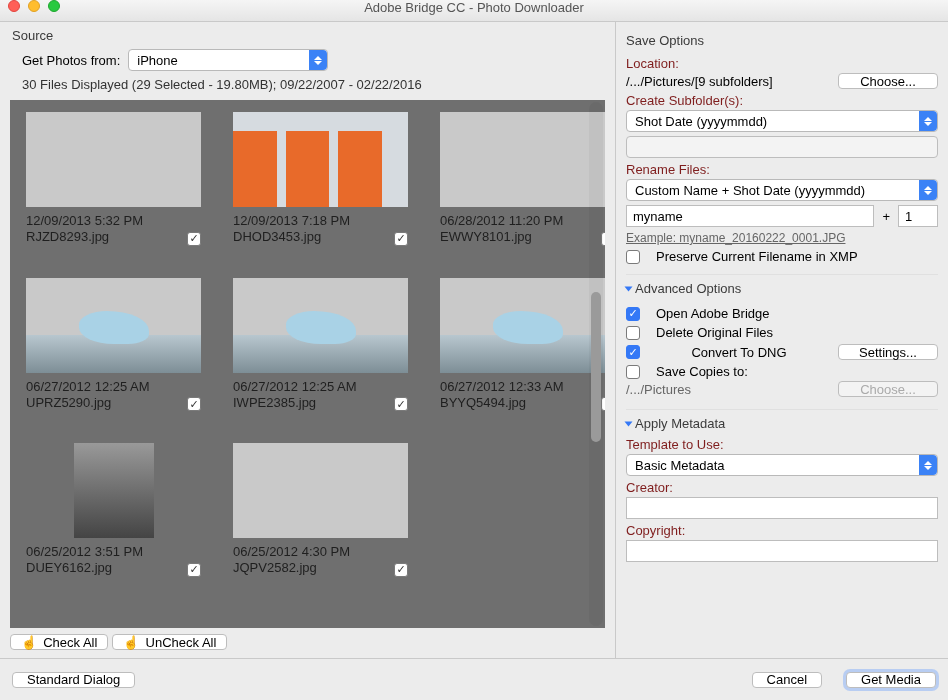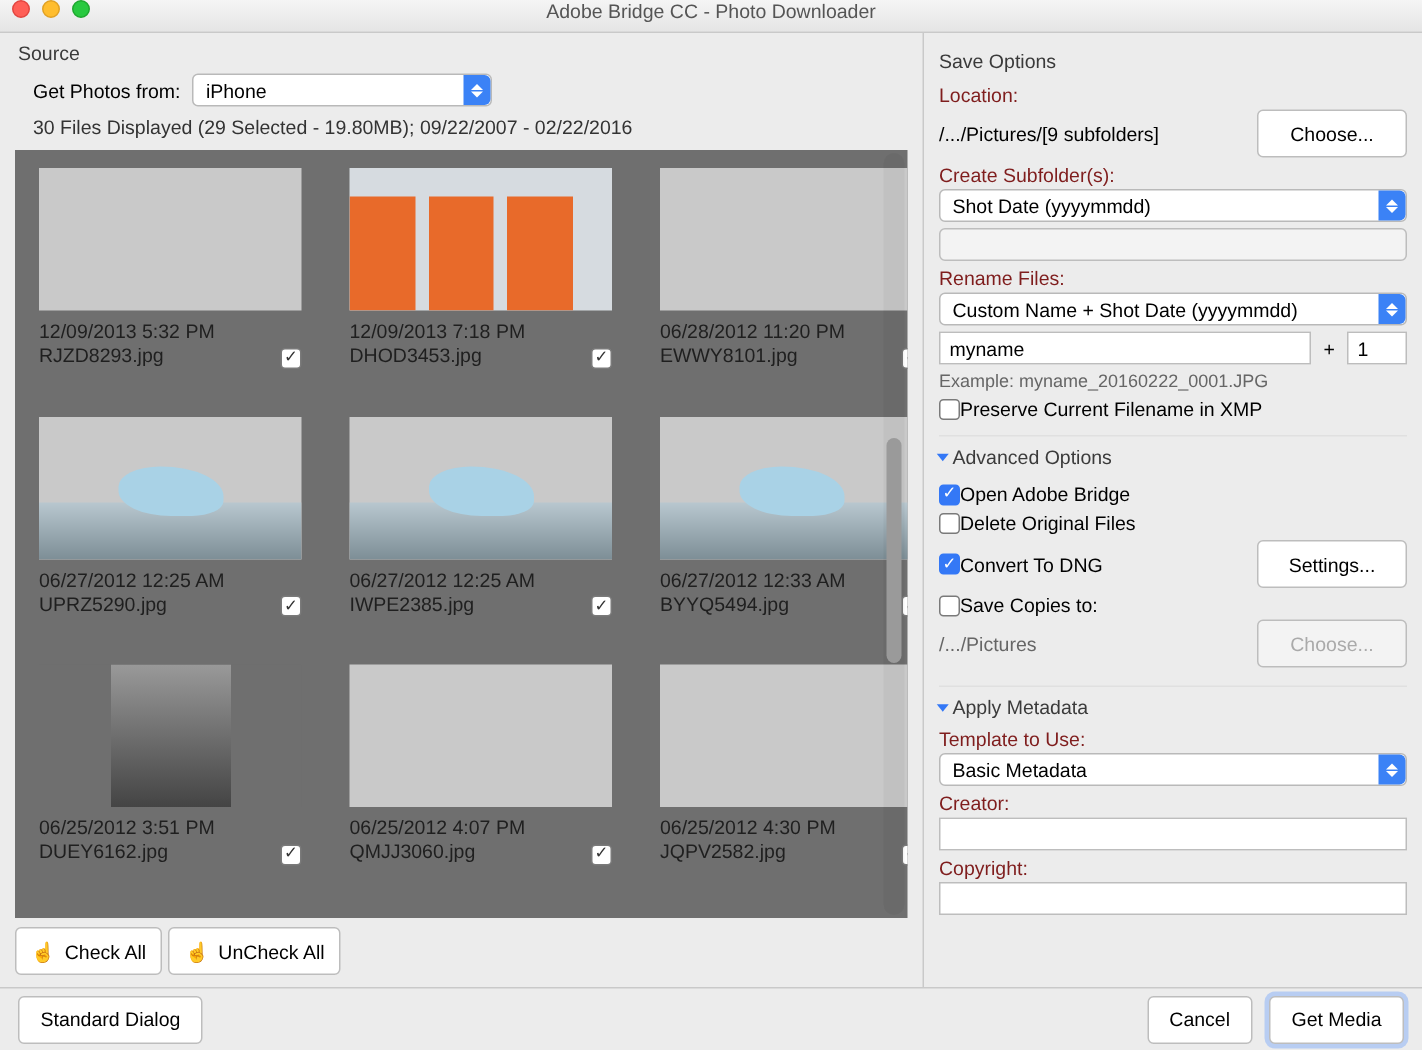--- a/index.html
+++ b/index.html
@@ -21,21 +21,21 @@
   .src-row { display: flex; align-items: center; gap: 8px; padding: 4px 12px 4px 22px; }
   .status-row { padding: 2px 12px 8px 22px; color: #333; }
 
   .mac-select { position: relative; background: #fff; border: 1px solid #b9b9b9; border-radius: 4px; height: 22px; display: flex; align-items: center; padding: 0 24px 0 8px; cursor: default; }
   .mac-select .arrows { position: absolute; right: 0; top: 0; bottom: 0; width: 18px; border-top-right-radius: 4px; border-bottom-right-radius: 4px; background: #3b82f6; display: flex; flex-direction: column; align-items: center; justify-content: center; gap: 1px; }
   .mac-select .arrows::before, .mac-select .arrows::after { content: ""; width: 0; height: 0; border-left: 4px solid transparent; border-right: 4px solid transparent; }
   .mac-select .arrows::before { border-bottom: 4px solid white; }
   .mac-select .arrows::after { border-top: 4px solid white; }
   .mac-select.full { width: 100%; }
 
-  .mac-btn { background: #fff; border: 1px solid #bdbdbd; border-radius: 4px; padding: 2px 14px; height: 32px; cursor: default; display: inline-flex; align-items: center; justify-content: center; }
+  .mac-btn { background: #fff; border: 1px solid #bdbdbd; border-radius: 4px; padding: 2px 14px; height: 16px; cursor: default; display: inline-flex; align-items: center; justify-content: center; }
   .mac-btn.wide { min-width: 100px; }
   .mac-btn.disabled { color: #aaa; background: #f3f3f3; }
   .mac-btn.default { box-shadow: 0 0 0 3px rgba(88,150,255,0.35); }
 
   .thumbs-wrap { margin: 0 10px 0 10px; background: #6f6f6f; flex: 1 1 auto; position: relative; overflow: hidden; }
   .thumbs-inner { display: grid; grid-template-columns: repeat(3, 175px); column-gap: 15px; row-gap: 10px; padding: 12px 16px; gap: 32px; }
   .thumb { display: flex; flex-direction: column; }
   .thumb .img { width: 175px; height: 95px; background: #c9c9c9; position: relative; overflow: hidden; }
   .thumb .meta { margin-top: 6px; display: flex; justify-content: space-between; align-items: flex-end; color: #1f1f1f; }
   .thumb .meta .txt { line-height: 1.25; }
@@ -55,26 +55,26 @@
   .block { border-bottom: 1px solid #e0e0e0; padding-bottom: 8px; }
   .block:last-child { border-bottom: none; }
   .lbl { color: #7f1d1d; margin-bottom: 2px; }
   .row { display: flex; align-items: center; gap: 8px; margin-bottom: 4px; }
   .grow { flex: 1 1 auto; }
   .input { background: #fff; border: 1px solid #bdbdbd; border-radius: 4px; height: 22px; padding: 0 6px; display: flex; align-items: center; }
   .input.disabled { background: #f3f3f3; color: #888; }
   .txtbox { background: #fff; border: 1px solid #bdbdbd; height: 22px; padding: 0 6px; width: 100%; outline: none; }
   .disclosure { display: flex; align-items: center; gap: 4px; color: #3b3b3b; cursor: default; }
   .tri { width: 0; height: 0; border-top: 4px solid transparent; border-bottom: 4px solid transparent; border-left: 5px solid #3478f6; transform: rotate(90deg); }
-  .checkline { display: flex; align-items: center; gap: 0; margin: 4px 0 2px 0; }
+  .checkline { display: flex; align-items: center; gap: 16px; margin: 4px 0 2px 0; text-align: center; }
   .pathtxt { color: #666; }
-  .small { font-size: 12px; color: #666; }
+  .small { font-size: 12px; color: #666; text-decoration: underline; }
 
   
-  .bottom { height: 42px; border-top: 1px solid #c9c9c9; background: #ececec; display: flex; align-items: center; padding: 0 12px; gap: 11px; }
+  .bottom { height: 42px; border-top: 1px solid #c9c9c9; background: #ececec; display: flex; align-items: center; padding: 0 12px; gap: 24px; }
   .spacer { flex: 1 1 auto; }
 
   
   .sky { background: linear-gradient(#eef3f7,#d9e4ea); }
   .ice { position: absolute; bottom: 30%; width: 40%; height: 35%; background: #a9d2e6; border-radius: 40% 60% 30% 50%; }
   .water { position: absolute; bottom: 0; left: 0; right: 0; height: 40%; background: linear-gradient(#b8c7cf,#7d8e96); }
   .people { background: linear-gradient(#cfd6dc,#e8eef3); }
   .orange .panel { position: absolute; bottom: 0; top: 20%; width: 25%; background: #e86a2a; }
   .fieldbw { background: linear-gradient(#d8d5d0 0%, #cac7c2 40%, #2a2a2a 41%, #1a1a1a 100%); }
   .landscape { background: linear-gradient(#c9d4c6 0%, #b9c7b6 40%, #556b4c 41%, #2f3c2b 100%); }
@@ -186,30 +186,20 @@
             </div>
             <div class="meta">
               <div class="txt">
                 <div>06/25/2012 3:51 PM</div>
                 <div>DUEY6162.jpg</div>
               </div>
               <span class="mac-check checked"></span>
             </div>
           </div>
           <div class="thumb">
-            <div class="img fieldbw"></div>
-            <div class="meta">
-              <div class="txt">
-                <div>06/25/2012 4:07 PM</div>
-                <div>QMJJ3060.jpg</div>
-              </div>
-              <span class="mac-check checked"></span>
-            </div>
-          </div>
-          <div class="thumb">
             <div class="img landscape"></div>
             <div class="meta">
               <div class="txt">
                 <div>06/25/2012 4:30 PM</div>
                 <div>JQPV2582.jpg</div>
               </div>
               <span class="mac-check checked"></span>
             </div>
           </div>
         </div>

